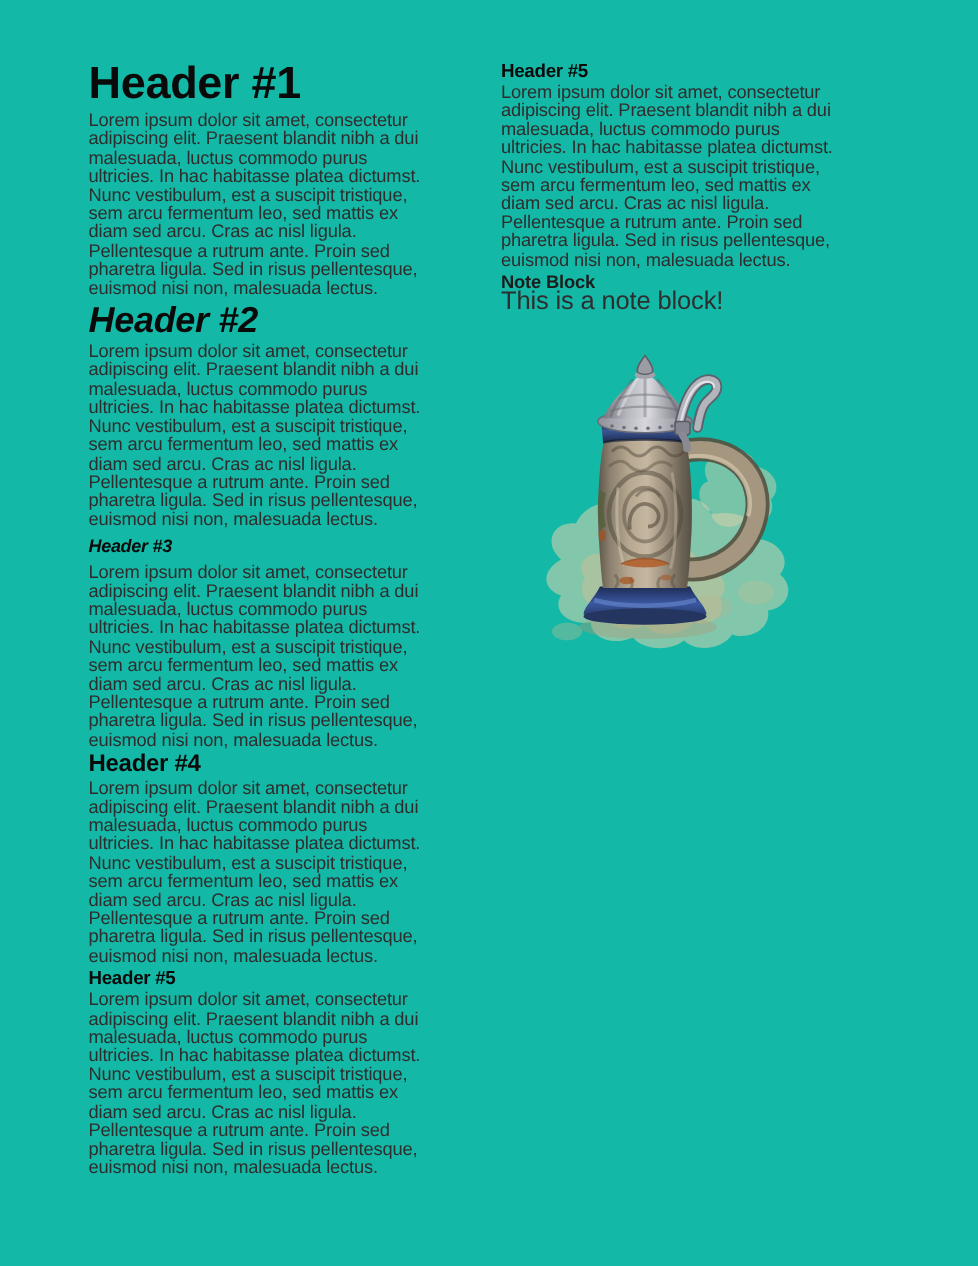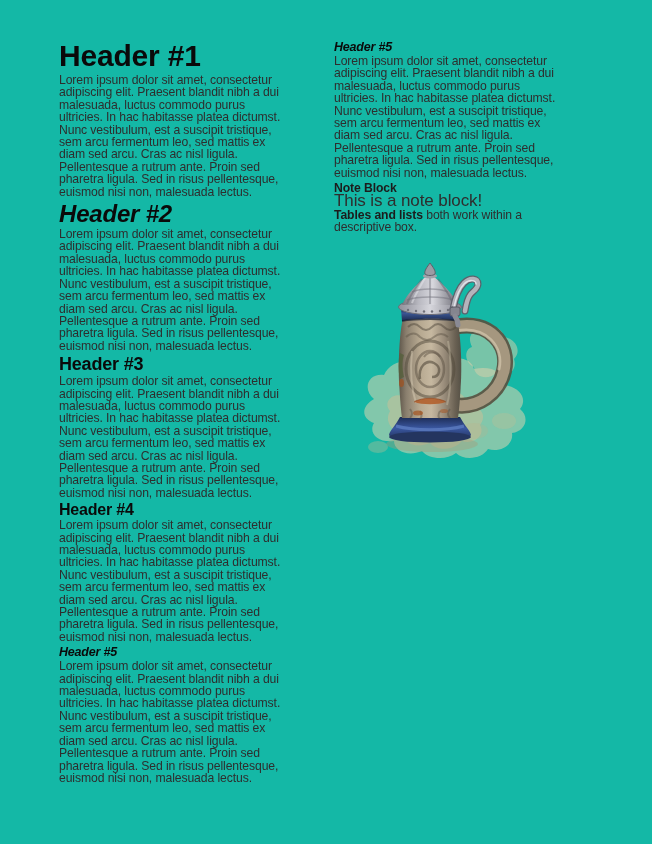--- a/index.html
+++ b/index.html
@@ -12,23 +12,23 @@
     overflow:hidden;
     padding-left:44px;
   }
   .col{position:absolute;top:40px;}
   .col-left{left:59px;width:260px;}
   .col-right{left:334px;width:262px;}
 
   h1,h2,h3,h4,h5{color:#0a0a0a;font-weight:700;letter-spacing:-0.2px;}
   h1{font-size:30px;line-height:31px;margin:0 0 3px 0;}
   h2{font-size:24px;line-height:25px;margin:1px 0 2px 0;font-style:italic;}
-  h3{font-size:18px;line-height:19px;margin:1px 0 1px 0;}
+  h3{font-size:12px;line-height:19px;margin:1px 0 1px 0;font-style:italic;}
   h4{font-size:16px;line-height:16px;margin:1px 0 1px 0;}
-  h5{font-size:12.5px;line-height:13px;margin:1px 0 1px 0;font-style:italic;}
+  h5{font-size:12.5px;line-height:13px;margin:1px 0 1px 0;}
 
   p.body{
     font-size:12.2px;line-height:12.4px;letter-spacing:-0.1px;
     margin:0 0 3px 0;
     white-space:pre-line;
   }
   p.note-title{
     font-size:12.2px;line-height:13px;letter-spacing:-0.1px;
     font-weight:700;color:#1c1c1c;margin:2px 0 0 0;
   }
@@ -118,22 +118,20 @@
 sem arcu fermentum leo, sed mattis ex
 diam sed arcu. Cras ac nisl ligula.
 Pellentesque a rutrum ante. Proin sed
 pharetra ligula. Sed in risus pellentesque,
 euismod nisi non, malesuada lectus.</p>
 
     <p class="note-title">Note Block</p>
     <p class="note-body">This is a note block!</p>
 
 
-    <p class="note-mixed"><span class="lead">Tables and lists</span><span> both work within a
-descriptive box.</span></p>
 
     <div class="illustration">
       <svg viewBox="0 0 184 204" xmlns="http://www.w3.org/2000/svg">
         <defs>
           <linearGradient id="gBody" x1="0" y1="0" x2="1" y2="0">
             <stop offset="0" stop-color="#5e564a"></stop>
             <stop offset="0.12" stop-color="#8a7f6e"></stop>
             <stop offset="0.33" stop-color="#b6a890"></stop>
             <stop offset="0.52" stop-color="#c6b8a0"></stop>
             <stop offset="0.72" stop-color="#9b8e7c"></stop>

